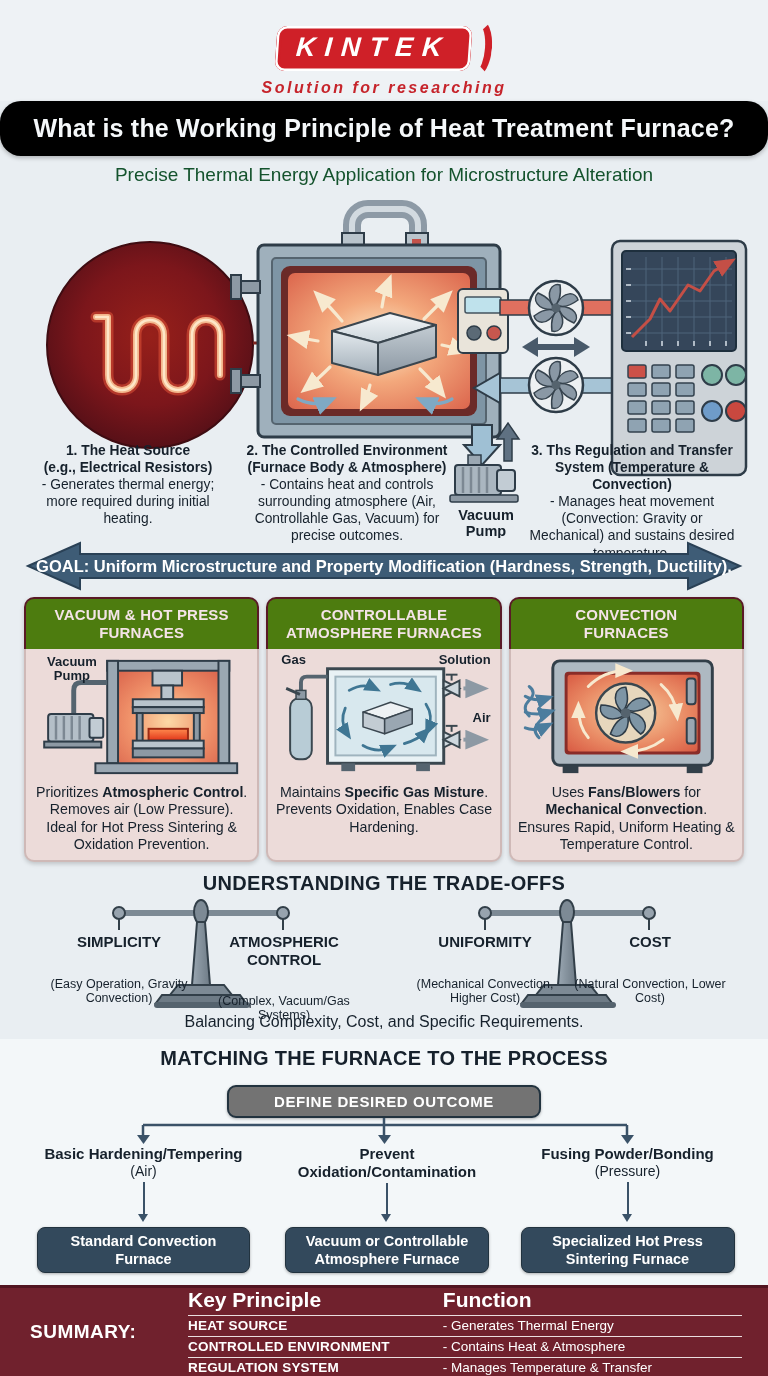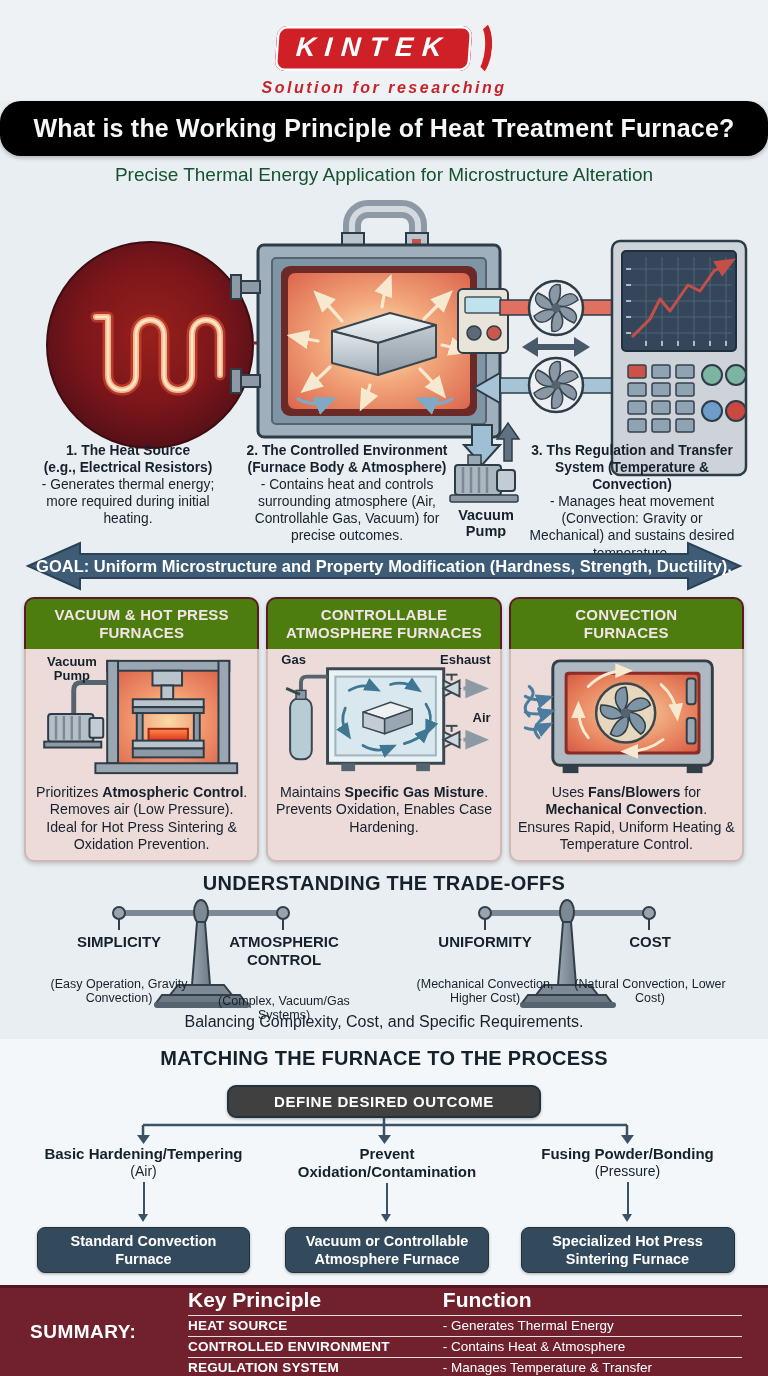--- a/index.html
+++ b/index.html
@@ -50,21 +50,21 @@
   .s-label{position:absolute;top:36px;width:160px;text-align:center;line-height:1.15;}
   .s-label .st{font-weight:bold;font-size:15px;}
   .s-label .ss{font-size:12.5px;margin-top:26px;}
   .s-left{left:3px;}
   .s-right{left:168px;}
   .footnote{font-size:16px;margin-top:0;}
 
   
   .matching{background:#f3f7f9;margin-top:8px;padding:8px 0 12px;}
   .matching .h{text-align:center;font-size:20px;font-weight:bold;letter-spacing:.3px;margin-bottom:15px;}
-  .define-pill{width:278px;margin:0 auto;background:#404040;border:2px solid #22333f;color:#fff;font-weight:bold;font-size:15px;letter-spacing:.6px;text-align:center;padding:6px 16px;border-radius:9px;box-shadow:0 1px 3px rgba(0,0,0,.3);}
+  .define-pill{width:278px;margin:0 auto;background:#737373;border:2px solid #22333f;color:#fff;font-weight:bold;font-size:15px;letter-spacing:.6px;text-align:center;padding:6px 16px;border-radius:9px;box-shadow:0 1px 3px rgba(0,0,0,.3);}
   .connector{display:block;}
   .branches{display:grid;grid-template-columns:287px 200px 281px;}
   .branch{display:flex;flex-direction:column;align-items:center;height:128px;}
   .branch-label{font-weight:bold;font-size:15px;text-align:center;line-height:1.15;}
   .branch-sub{font-size:14px;}
   .branch-sub:empty{display:none;}
   .branch-arrow{flex:1;width:0;border-left:2.5px solid #3a5268;margin:3px 0 8px;position:relative;min-height:12px;}
   .branch-arrow::after{content:"";position:absolute;left:-7px;bottom:-8px;border:5.5px solid transparent;border-top:8px solid #3a5268;}
   .result-box{background:#33495c;color:#fff;font-weight:bold;font-size:14.5px;text-align:center;border-radius:8px;padding:4px 8px;min-height:36px;display:flex;align-items:center;justify-content:center;line-height:1.25;border:1.5px solid #22333f;box-shadow:0 1px 3px rgba(0,0,0,.3);}
   .branch:nth-child(1) .result-box{width:195px;}
@@ -427,21 +427,21 @@
                 <line x1="168" y1="22" x2="180" y2="22"></line>
               <polygon points="166,80 166,96 182,88"></polygon>
                 <polygon points="182,80 182,96 166,88"></polygon>
               <line x1="174" y1="80" x2="174" y2="74"></line>
                 <line x1="168" y1="74" x2="180" y2="74"></line>
             </g>
             <line x1="186" y1="36" x2="202" y2="36" stroke="#8d99a4" stroke-width="4" marker-end="url(#mG)"></line>
             <line x1="186" y1="88" x2="202" y2="88" stroke="#8d99a4" stroke-width="4" marker-end="url(#mG)"></line>
           </svg>
           <span class="illu-label" style="left:6px;top:0;">Gas</span>
-          <span class="illu-label" style="right:2px;top:0;">Eshaust</span>
+          <span class="illu-label" style="right:2px;top:0;">Solution</span>
           <span class="illu-label" style="right:2px;top:58px;">Air</span>
         </div>
         <div class="card-text"><span>Maintains </span><b>Specific Gas Misture</b><span>. Prevents Oxidation, Enables Case Hardening.</span><b></b><span></span></div>
       </div>
     </div>
 
     <div class="card">
       <div class="card-head">
         <div>CONVECTION</div>
         <div>FURNACES</div>

